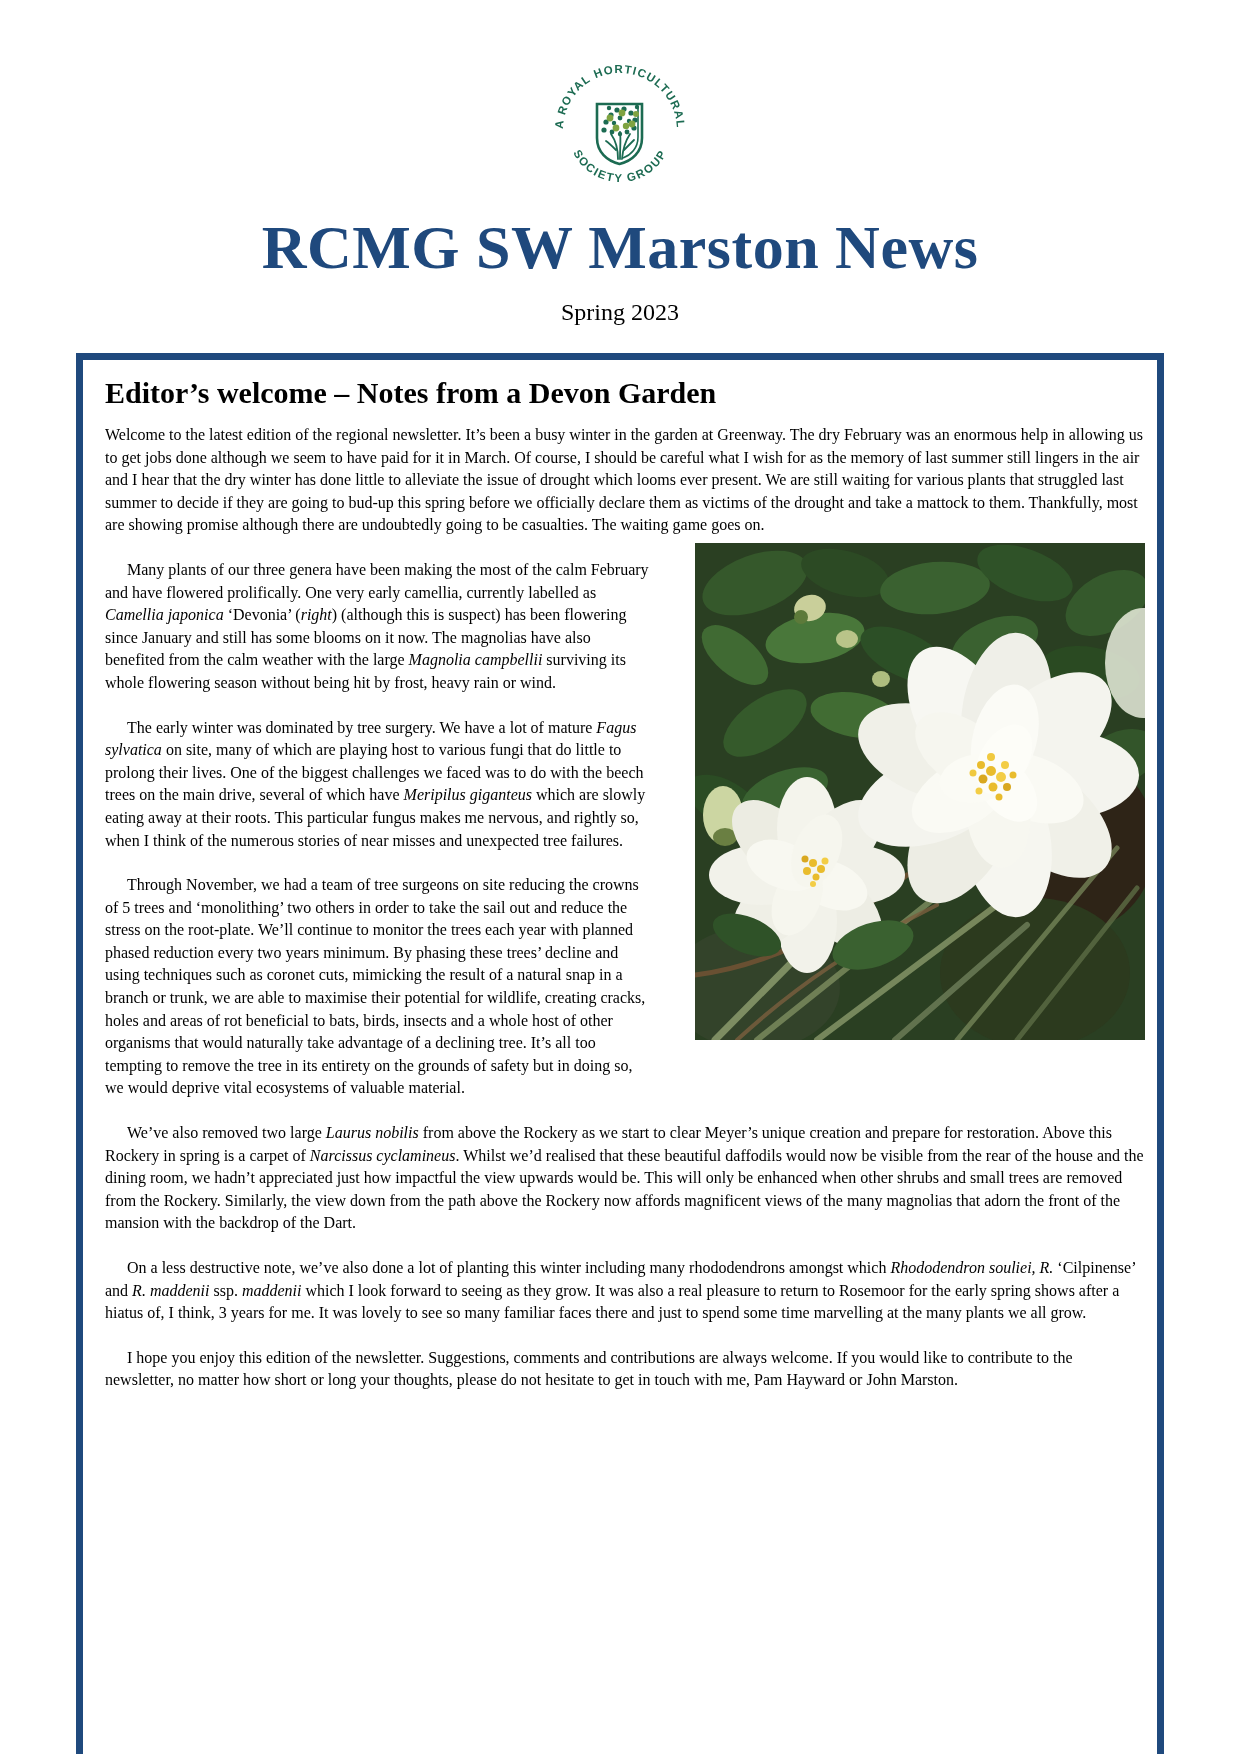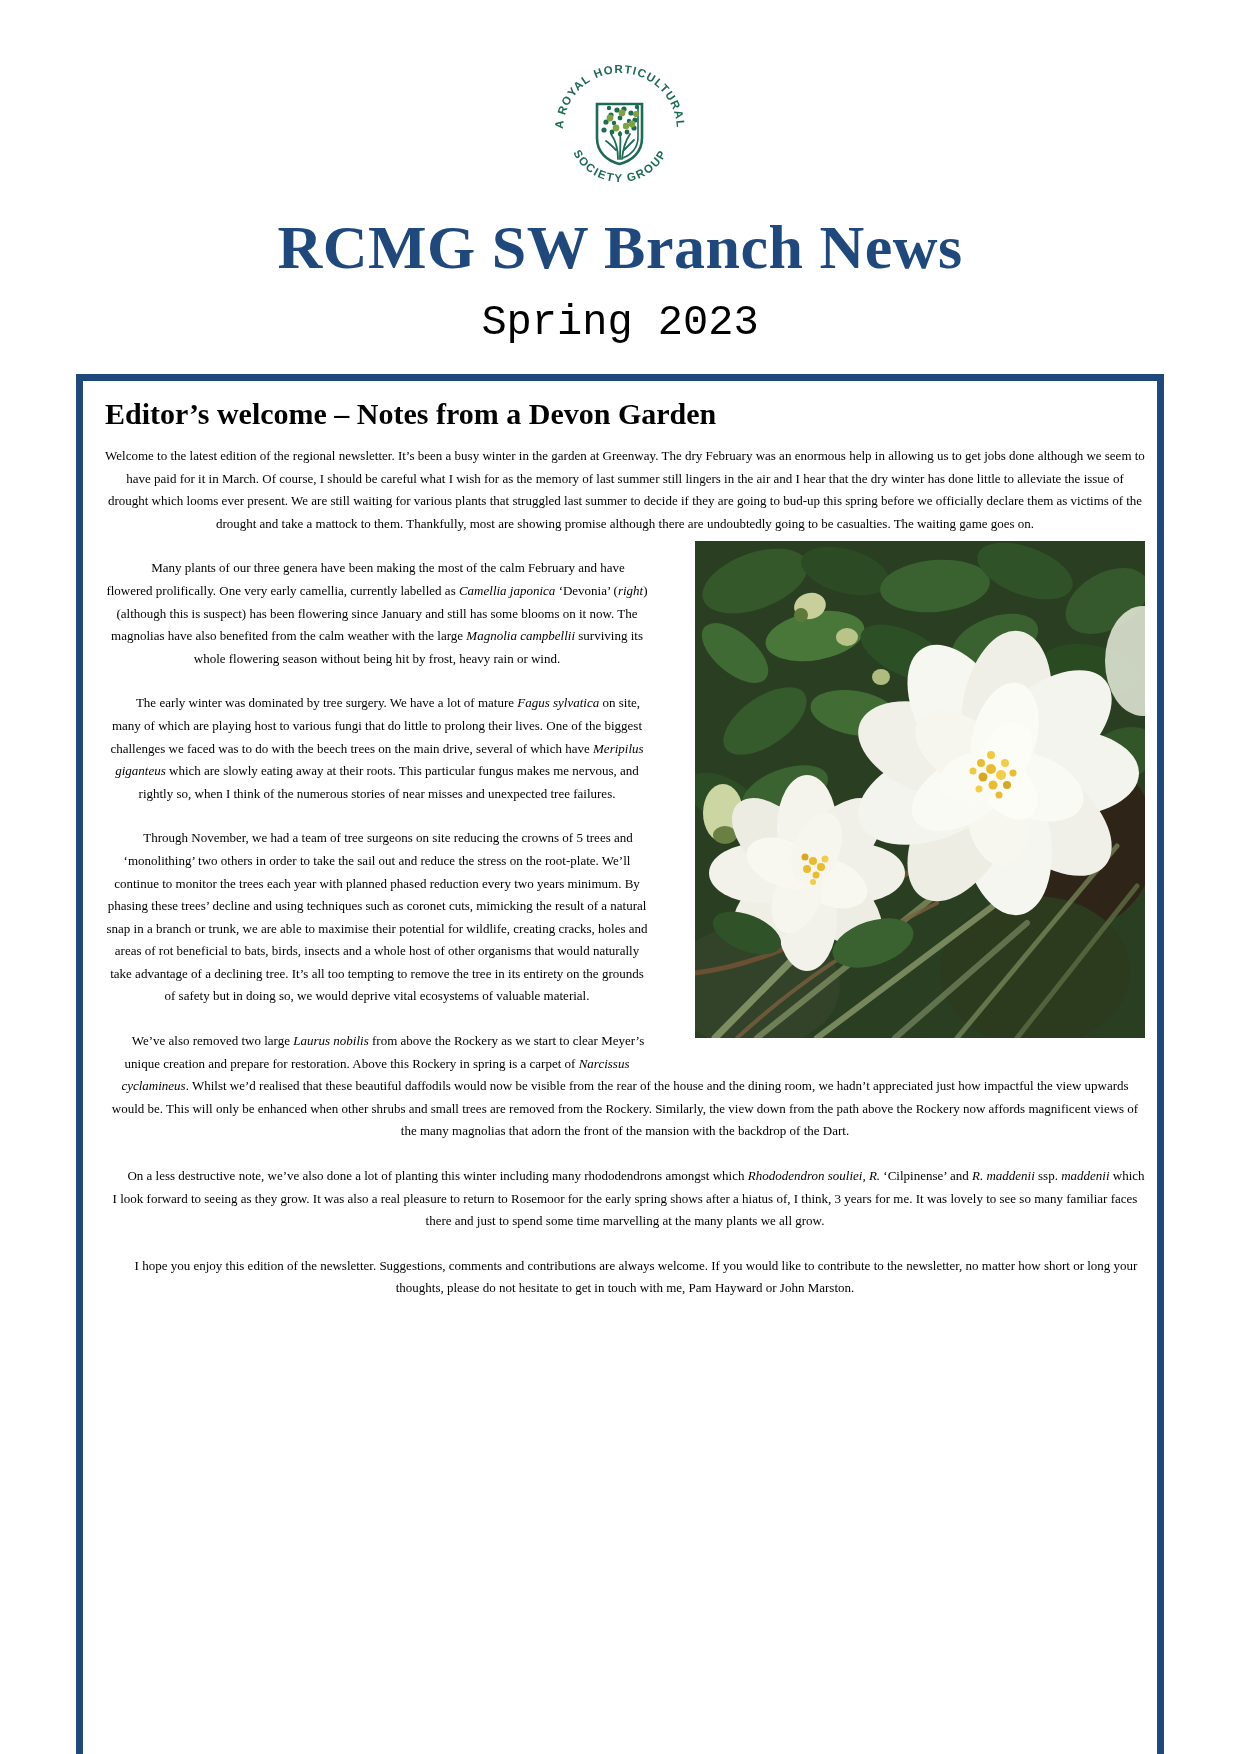--- a/index.html
+++ b/index.html
@@ -15,46 +15,45 @@
   .masthead{text-align:center;padding-top:60px;}
   .logo{display:inline-block;width:140px;height:140px;}
   .newsletter-title{
     font-size:62px;
     font-weight:bold;
     color:var(--accent-blue,#1F497D);
     margin:8px 0 0 0;
     letter-spacing:0.5px;
   }
   .newsletter-subtitle{
-    font-size:42px;
+    font-size:24px;
     font-weight:normal;
     color:#000;
     margin:16px 0 16px 0;
-    font-family:Liberation Mono, monospace;
   }
   .article-box{
     box-sizing:border-box;
     width:1088px;
     height:1538px;
     margin:27px auto 4px auto;
     border:7px solid var(--accent-blue,#1F497D);
     padding:14px 12px 0 22px;
     overflow:hidden;
   }
   .article-heading{
     font-size:30px;
     font-weight:bold;
     margin:2px 0 14px 0;
     font-family:"Liberation Serif", serif;
   }
   .article-box p{
-    font-size:13px;
+    font-size:16px;
     line-height:22.6px;
     margin:0 0 22px 0;
-    text-align:center;
+    text-align:left;
   }
   .article-box p.indent{text-indent:22px;}
   .photo-frame{
     float:right;
     width:450px;
     height:497px;
     margin:-16px 0 24px 46px;
   }
   .photo-frame svg{display:block;width:450px;height:497px;}
   .signature{
@@ -121,21 +120,21 @@
           <circle cx="60" cy="58" r="3.4"></circle>
             <circle cx="72" cy="53" r="3.4"></circle>
           <circle cx="82" cy="64" r="3.4"></circle>
             <circle cx="66" cy="68" r="3.4"></circle>
           <circle cx="76" cy="66" r="3.2"></circle>
             <circle cx="86" cy="54" r="3.0"></circle>
         </g>
       </svg>
     </span>
 
-    <h1 class="newsletter-title">RCMG SW Branch News</h1>
+    <h1 class="newsletter-title">RCMG SW Marston News</h1>
 
     <div class="newsletter-subtitle">Spring 2023</div>
   </div>
 
   <div class="article-box">
 
     <h2 class="article-heading">Editor’s welcome – Notes from a Devon Garden</h2>
 
     <p>Welcome to the latest edition of the regional newsletter. It’s been a busy winter in the garden at Greenway. The dry February was an enormous help in allowing us to get jobs done although we seem to have paid for it in March. Of course, I should be careful what I wish for as the memory of last summer still lingers in the air and I hear that the dry winter has done little to alleviate the issue of drought which looms ever present. We are still waiting for various plants that struggled last summer to decide if they are going to bud-up this spring before we officially declare them as victims of the drought and take a mattock to them. Thankfully, most are showing promise although there are undoubtedly going to be casualties. The waiting game goes on.</p>
 

